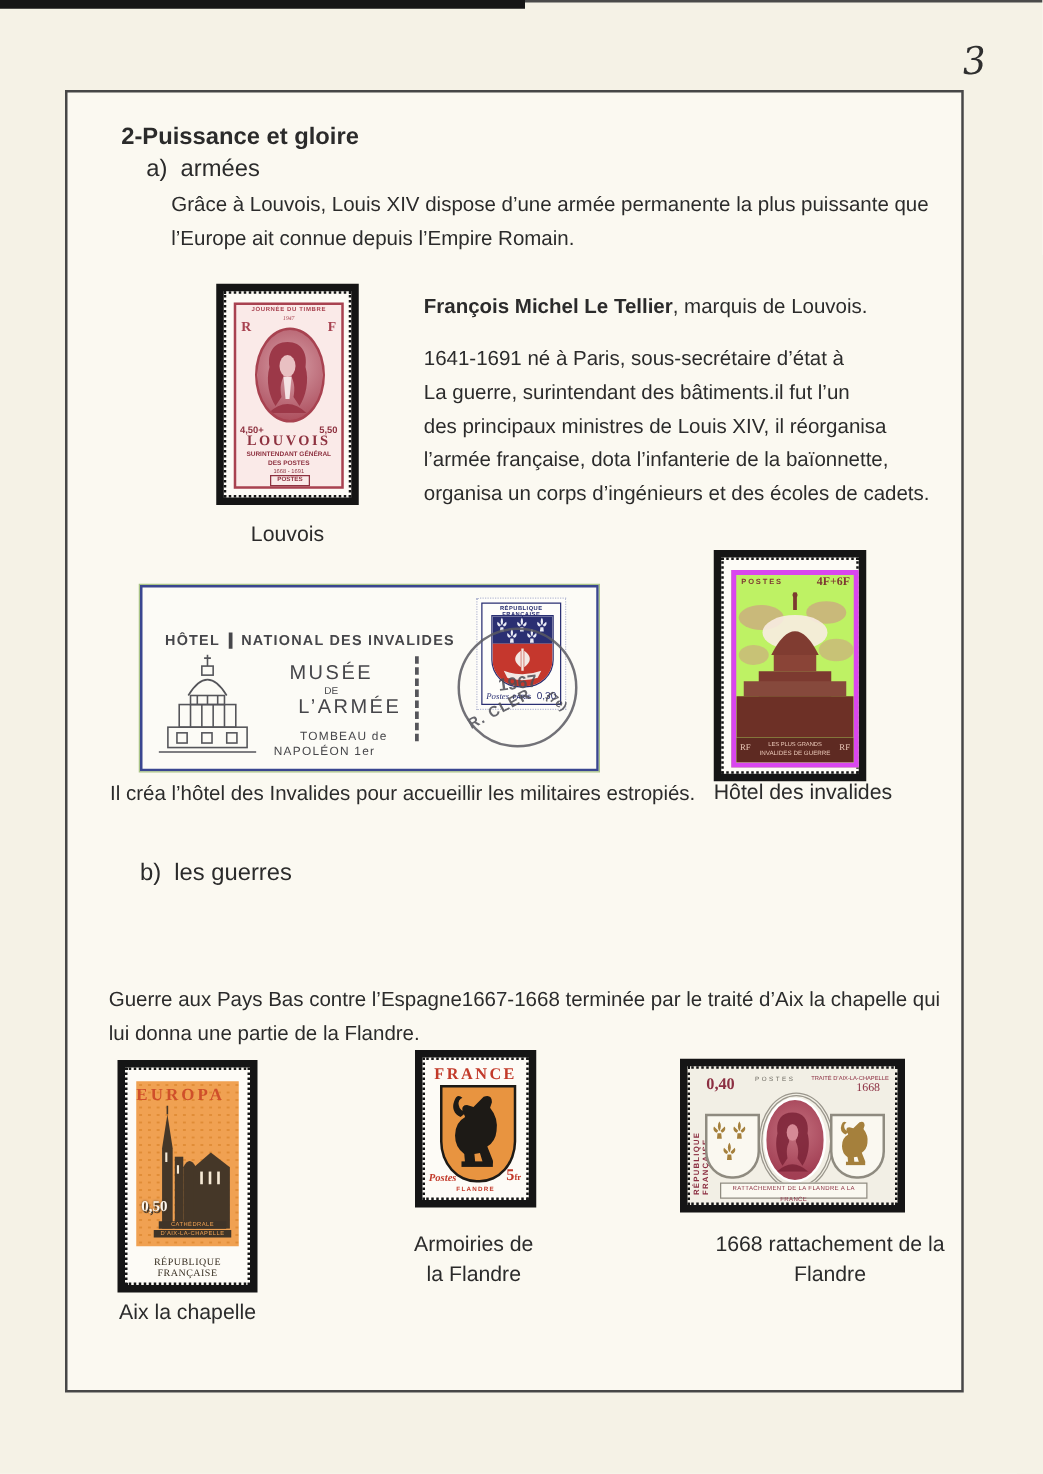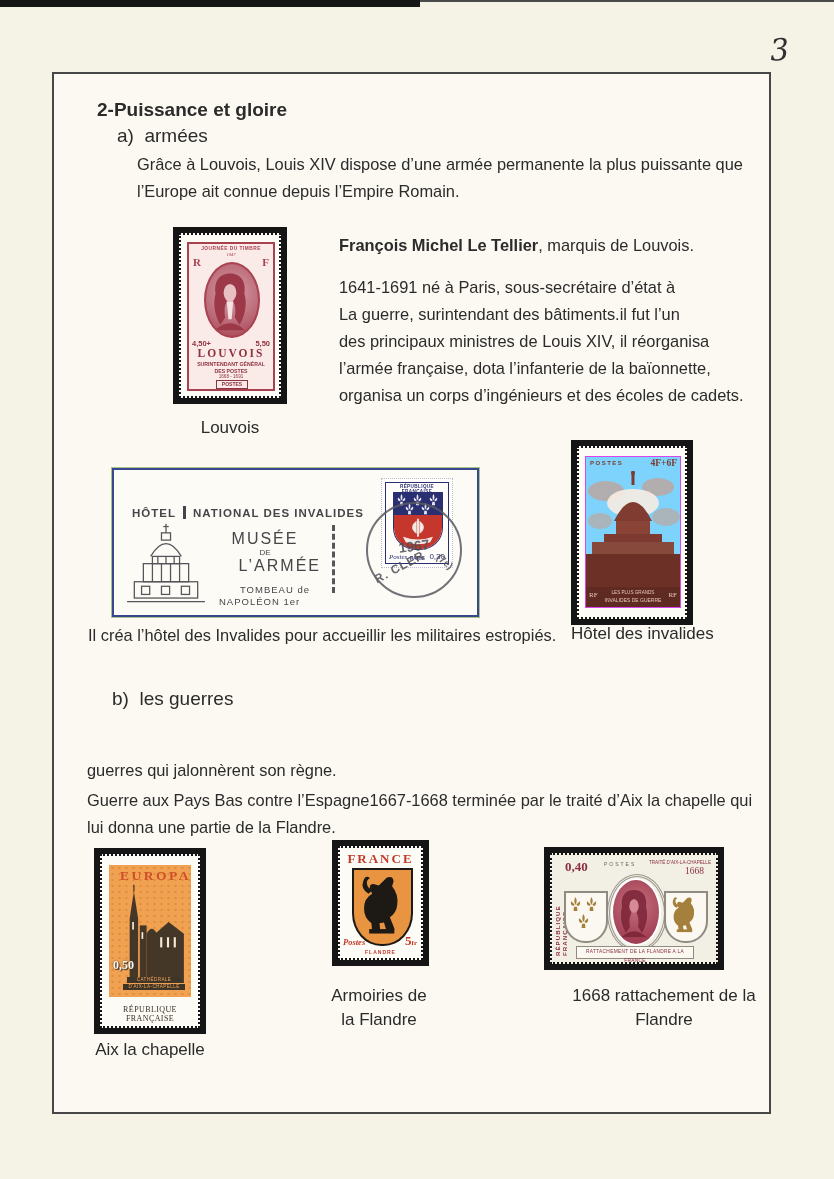--- a/index.html
+++ b/index.html
@@ -173,21 +173,21 @@
 
     <div class="pm">
       <div class="abs" style="left:0;top:34px;width:100%;text-align:center;font-size:14px;font-weight:bold;transform:rotate(-7deg)">1967</div>
       <div class="abs" style="left:4px;top:56px;font-size:12px;font-weight:bold;transform:rotate(-28deg);letter-spacing:1px">R. CLER</div>
       <div class="abs" style="right:6px;top:52px;font-size:10px;font-weight:bold;transform:rotate(38deg)">(7e)</div>
     </div>
   </div>
 
   <div class="stampframe" style="left:517px;top:366px;width:122px;height:185px">
     <div class="stamp">
-      <div class="abs" style="left:6px;top:8px;width:94px;height:150px;background:#7dd3fc;border:1px solid #d946ef;overflow:hidden">
+      <div class="abs" style="left:6px;top:8px;width:94px;height:150px;background:#bef264;border:4px solid #d946ef;overflow:hidden">
         <svg viewBox="0 0 94 118" width="94" height="118" style="position:absolute;left:0;top:12px">
           <ellipse cx="20" cy="22" rx="18" ry="10" fill="#cf9a85" opacity=".65"></ellipse>
           <ellipse cx="72" cy="18" rx="16" ry="9" fill="#cf9a85" opacity=".65"></ellipse>
           <ellipse cx="14" cy="52" rx="12" ry="8" fill="#cf9a85" opacity=".55"></ellipse>
           <ellipse cx="80" cy="48" rx="14" ry="9" fill="#cf9a85" opacity=".55"></ellipse>
           <ellipse cx="47" cy="34" rx="26" ry="14" fill="#f8ece2" opacity=".9"></ellipse>
           <rect x="45.5" y="2" width="3" height="14" fill="#7c3a30"></rect>
           <circle cx="47" cy="4" r="2" fill="#7c3a30"></circle>
           <path d="M28 52 Q47 14 66 52 Z" fill="#803c31"></path>
           <rect x="30" y="52" width="34" height="13" fill="#8a4437"></rect>
@@ -204,28 +204,27 @@
           <div class="abs" style="left:0;top:10px;width:100%;text-align:center;font-size:5px;color:#eac8b8">INVALIDES DE GUERRE</div>
         </div>
       </div>
     </div>
   </div>
 
   <div class="abs bl" style="left:34px;top:548px">Il créa l’hôtel des Invalides pour accueillir les militaires estropiés.</div>
   <div class="abs capc" style="left:517px;top:550px;width:122px">Hôtel des invalides</div>
 
   <div class="abs h2" style="left:58px;top:614px">b)  les guerres</div>
-  <div class="abs bl" style="left:33px;top:683px">guerres qui jalonnèrent son règne.</div>
   <div class="abs bl" style="left:33px;top:713px">Guerre aux Pays Bas contre l’Espagne1667-1668 terminée par le traité d’Aix la chapelle qui</div>
   <div class="abs bl" style="left:33px;top:740px">lui donna une partie de la Flandre.</div>
 
   <div class="stampframe" style="left:40px;top:774px;width:112px;height:186px">
     <div class="stamp">
       <div class="eu-design">
-        <div class="abs serif" style="left:0;top:3px;width:100%;text-align:right;font-size:13.5px;font-weight:bold;letter-spacing:2.5px;color:#cf4f2a">EUROPA</div>
+        <div class="abs serif" style="left:0;top:3px;width:100%;text-align:left;font-size:13.5px;font-weight:bold;letter-spacing:2.5px;color:#cf4f2a">EUROPA</div>
         <svg viewBox="0 0 88 118" width="82" height="100" style="position:absolute;left:0;bottom:14px">
           <g fill="#453728">
             <path d="M20 118 L20 42 L25 10 L30 42 L30 118 Z"></path>
             <line x1="25" y1="2" x2="25" y2="10" stroke="#453728" stroke-width="1.5"></line>
             <rect x="32" y="50" width="8" height="68"></rect>
             <path d="M40 60 Q46 48 52 60 L52 118 L40 118 Z"></path>
             <path d="M50 118 L50 60 L66 46 L84 60 L84 118 Z"></path>
           </g>
           <g fill="#f6ead6">
             <rect x="23" y="46" width="2" height="9"></rect>

